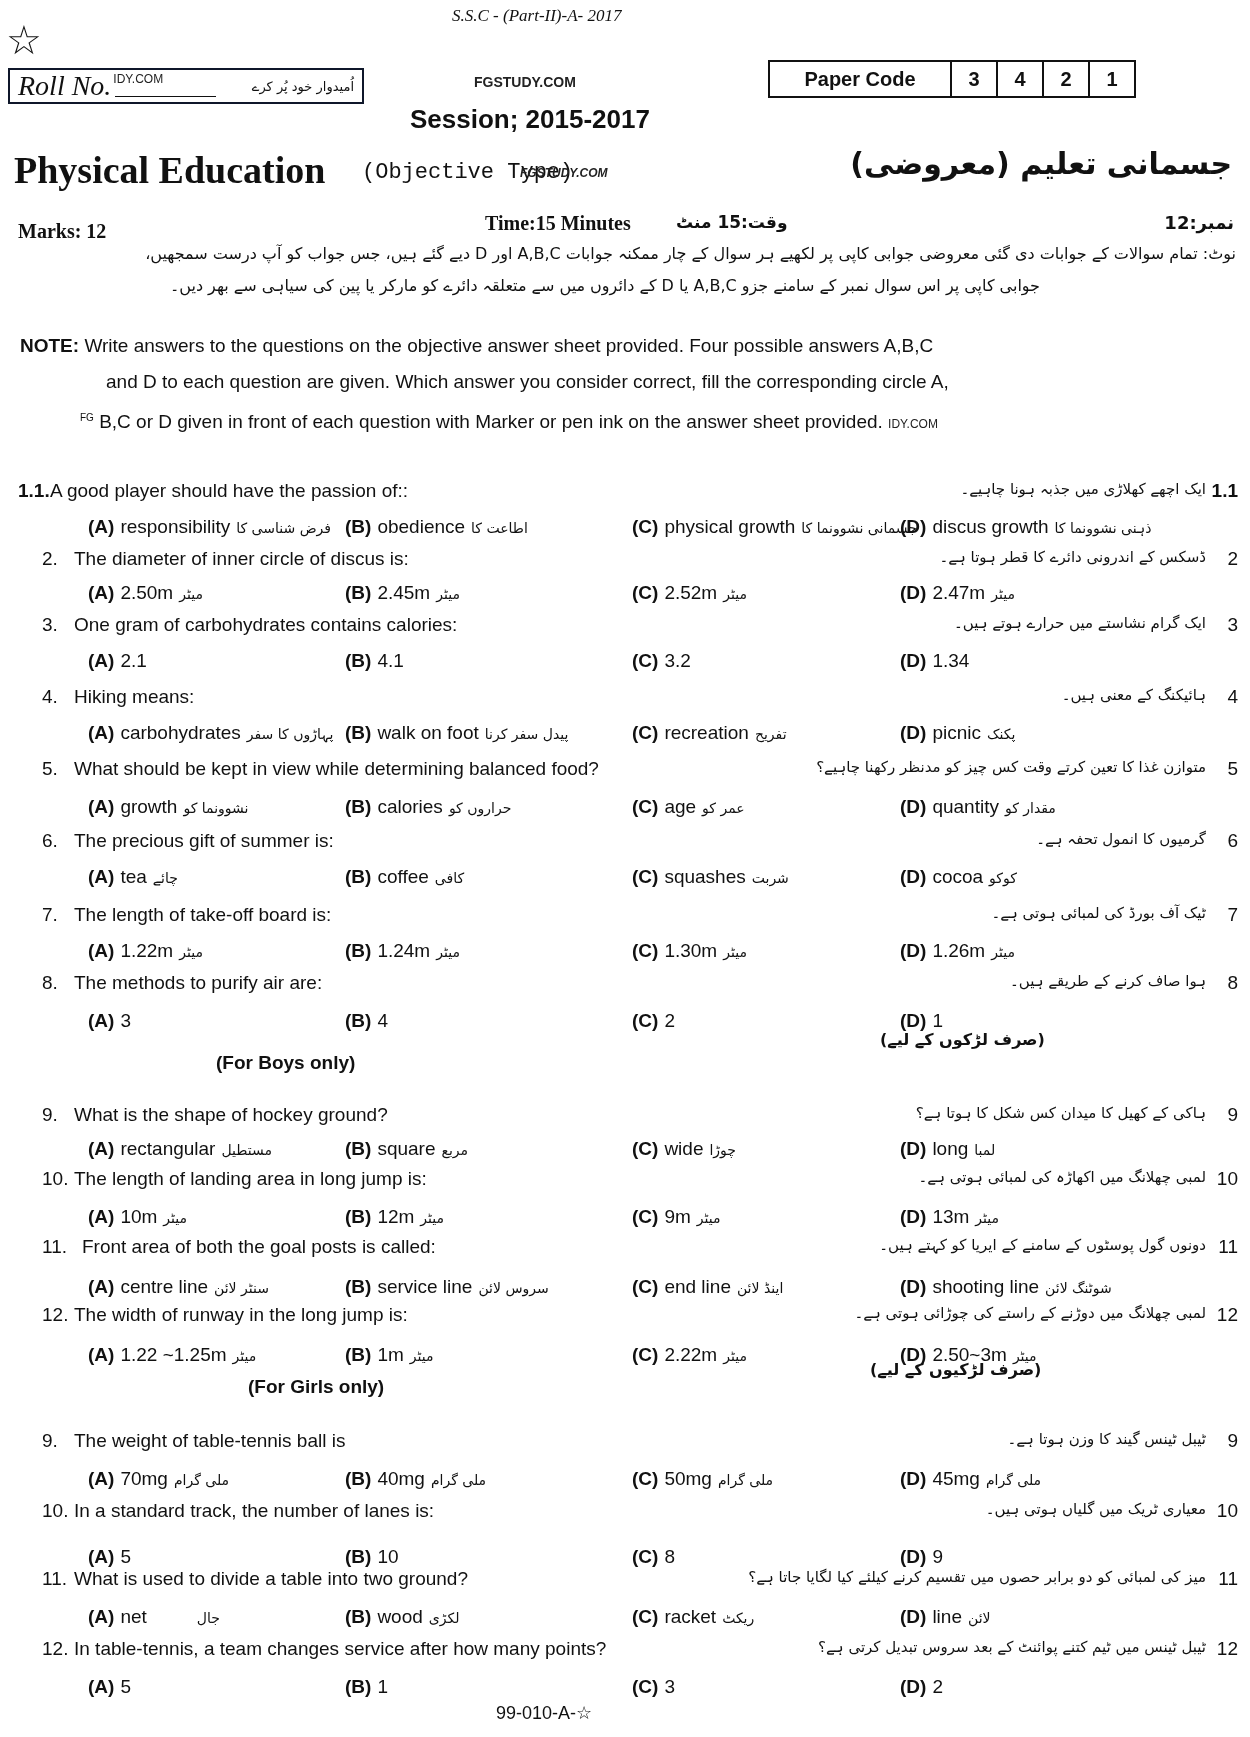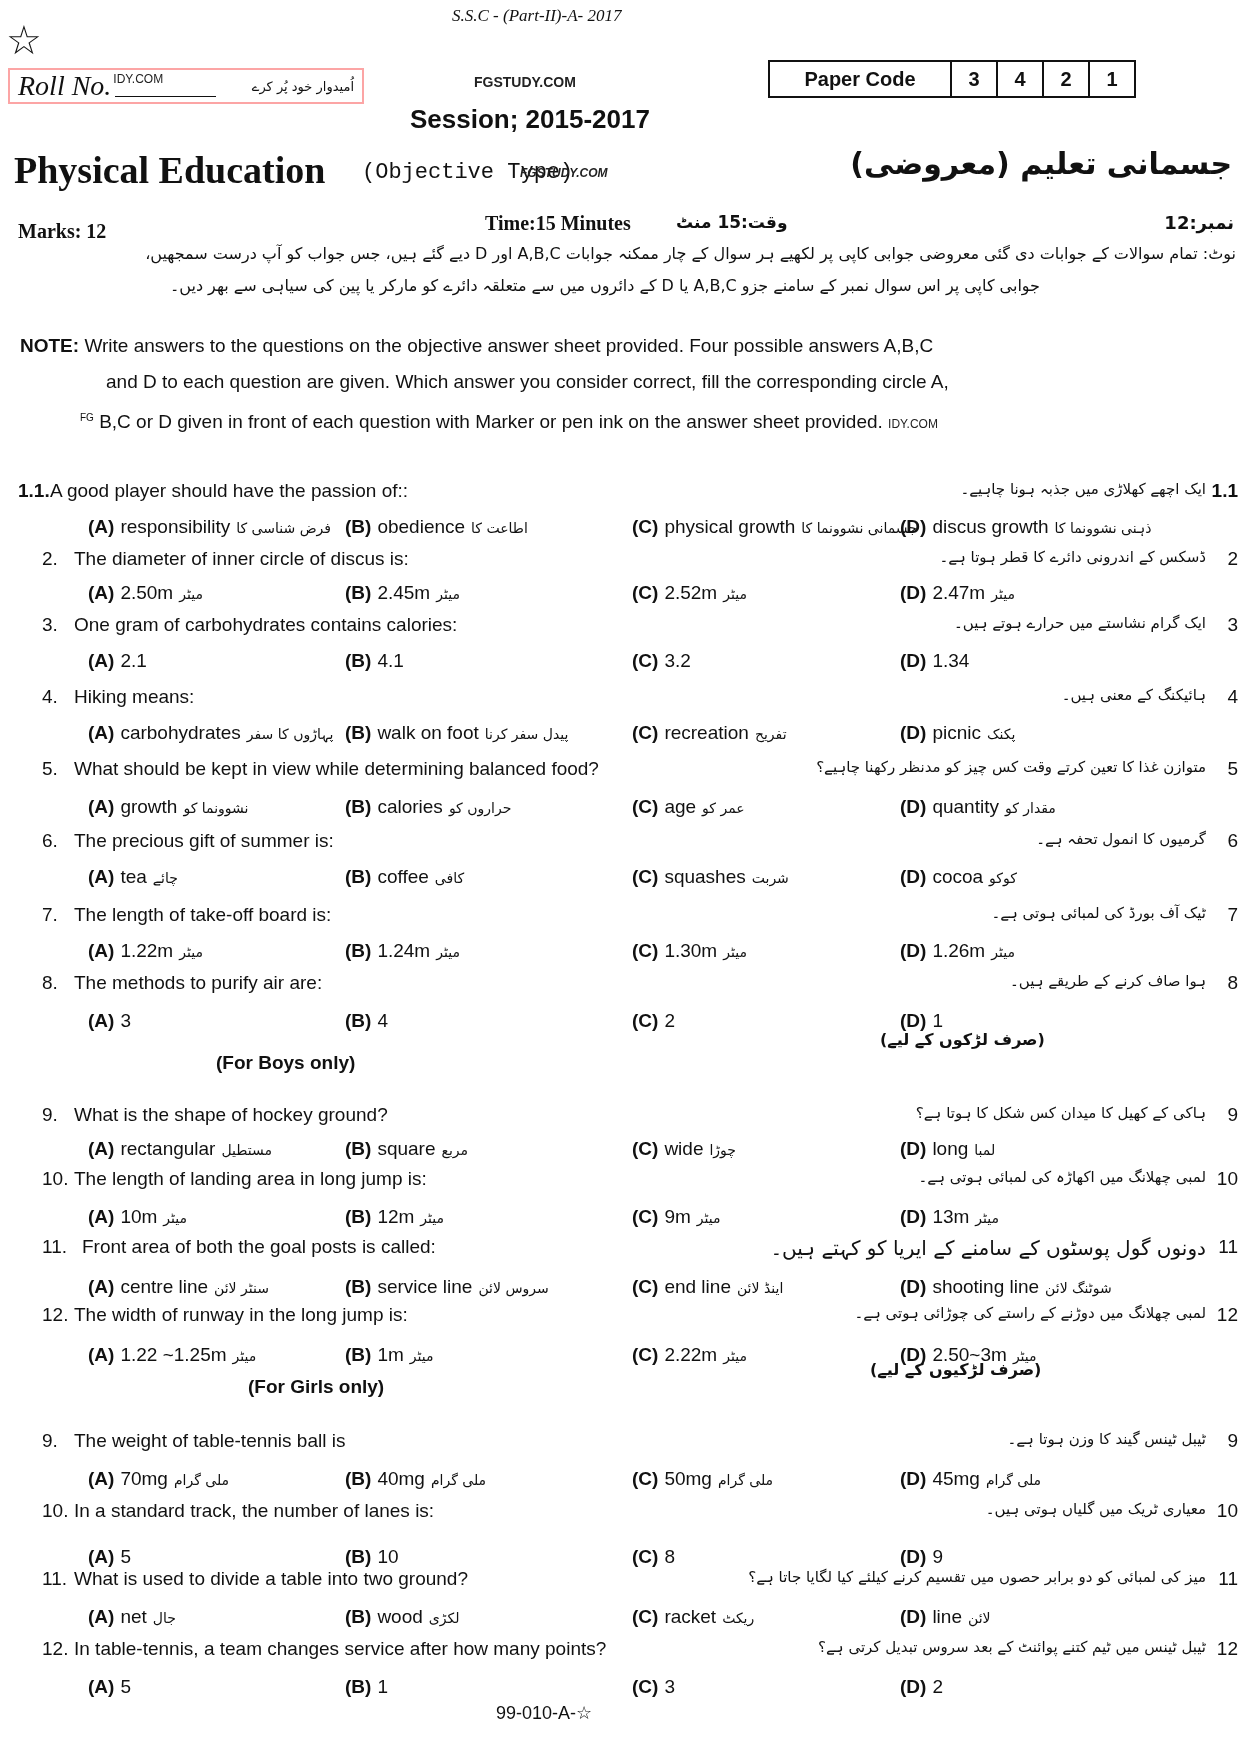--- a/index.html
+++ b/index.html
@@ -5,21 +5,21 @@
   html, body { margin: 0; padding: 0; background: #ffffff; }
   body {
     width: 1250px; height: 1737px; position: relative; overflow: hidden;
     font-family: "Liberation Sans", sans-serif; color: #111;
   }
   .abs { position: absolute; white-space: nowrap; }
   .serif { font-family: "Liberation Serif", serif; }
   .star { font-size: 40px; line-height: 40px; }
   .header-line { font-style: italic; font-size: 17px; }
   .roll-box {
-    border: 2px solid #fca5a5; height: 36px; width: 356px;
+    border: 2px solid #0f172a; height: 36px; width: 356px;
     display: flex; align-items: center; padding: 0 8px; box-sizing: border-box;
   }
   .roll-label { font-family: "Liberation Serif", serif; font-style: italic; font-size: 28px; }
   .roll-line { border-bottom: 1.5px solid #111; width: 150px; height: 20px; margin-left: 4px; position: relative; }
   .wm { font-size: 12px; font-weight: bold; color: #222; }
   .urdu { font-family: "DejaVu Sans", sans-serif; direction: rtl; }
   .paper-code {
     display: flex; border: 2px solid #111; height: 34px;
   }
   .paper-code .cell {
@@ -345,21 +345,21 @@
       <span class="ur" style="font-size:14px;">میٹر</span>
     </div>
     <div class="abs opt" style="left:900px;top:1206px;display:flex;gap:6px;align-items:baseline;">
       <b style="font-weight:bold;">(D)</b>
       <span style="">13m</span>
       <span class="ur" style="font-size:14px;">میٹر</span>
     </div>
     <div class="abs" style="left:0;top:1236px;width:1250px;height:1px;">
       <span class="abs q" style="left:42px;top:0;">11.</span>
       <span class="abs q" style="left:82px;top:0;">Front area of both the goal posts is called:</span>
-      <span class="abs ur" style="right:44px;top:0;font-size:20px;">دونوں گول پوسٹوں کے سامنے کے ایریا کو کہتے ہیں۔</span>
+      <span class="abs ur" style="right:44px;top:0;font-size:15px;">دونوں گول پوسٹوں کے سامنے کے ایریا کو کہتے ہیں۔</span>
       <span class="abs q" style="right:12px;top:0;">11</span>
     </div>
     <div class="abs opt" style="left:88px;top:1276px;display:flex;gap:6px;align-items:baseline;">
       <b style="font-weight:bold;">(A)</b>
       <span style="">centre line</span>
       <span class="ur" style="font-size:14px;">سنٹر لائن</span>
     </div>
     <div class="abs opt" style="left:345px;top:1276px;display:flex;gap:6px;align-items:baseline;">
       <b style="font-weight:bold;">(B)</b>
       <span style="">service line</span>
@@ -455,21 +455,21 @@
     </div>
     <div class="abs" style="left:0;top:1568px;width:1250px;height:1px;">
       <span class="abs q" style="left:42px;top:0;">11.</span>
       <span class="abs q" style="left:74px;top:0;">What is used to divide a table into two ground?</span>
       <span class="abs ur" style="right:44px;top:0;font-size:15px;">میز کی لمبائی کو دو برابر حصوں میں تقسیم کرنے کیلئے کیا لگایا جاتا ہے؟</span>
       <span class="abs q" style="right:12px;top:0;">11</span>
     </div>
     <div class="abs opt" style="left:88px;top:1606px;display:flex;gap:6px;align-items:baseline;">
       <b style="font-weight:bold;">(A)</b>
       <span style="">net</span>
-      <span class="ur" style="font-size:14px;">جال</span>
+      <span class="ur" style="font-size:14px;margin-left:44px;">جال</span>
     </div>
     <div class="abs opt" style="left:345px;top:1606px;display:flex;gap:6px;align-items:baseline;">
       <b style="font-weight:bold;">(B)</b>
       <span style="">wood</span>
       <span class="ur" style="font-size:14px;">لکڑی</span>
     </div>
     <div class="abs opt" style="left:632px;top:1606px;display:flex;gap:6px;align-items:baseline;">
       <b style="font-weight:bold;">(C)</b>
       <span style="">racket</span>
       <span class="ur" style="font-size:14px;">ریکٹ</span>

